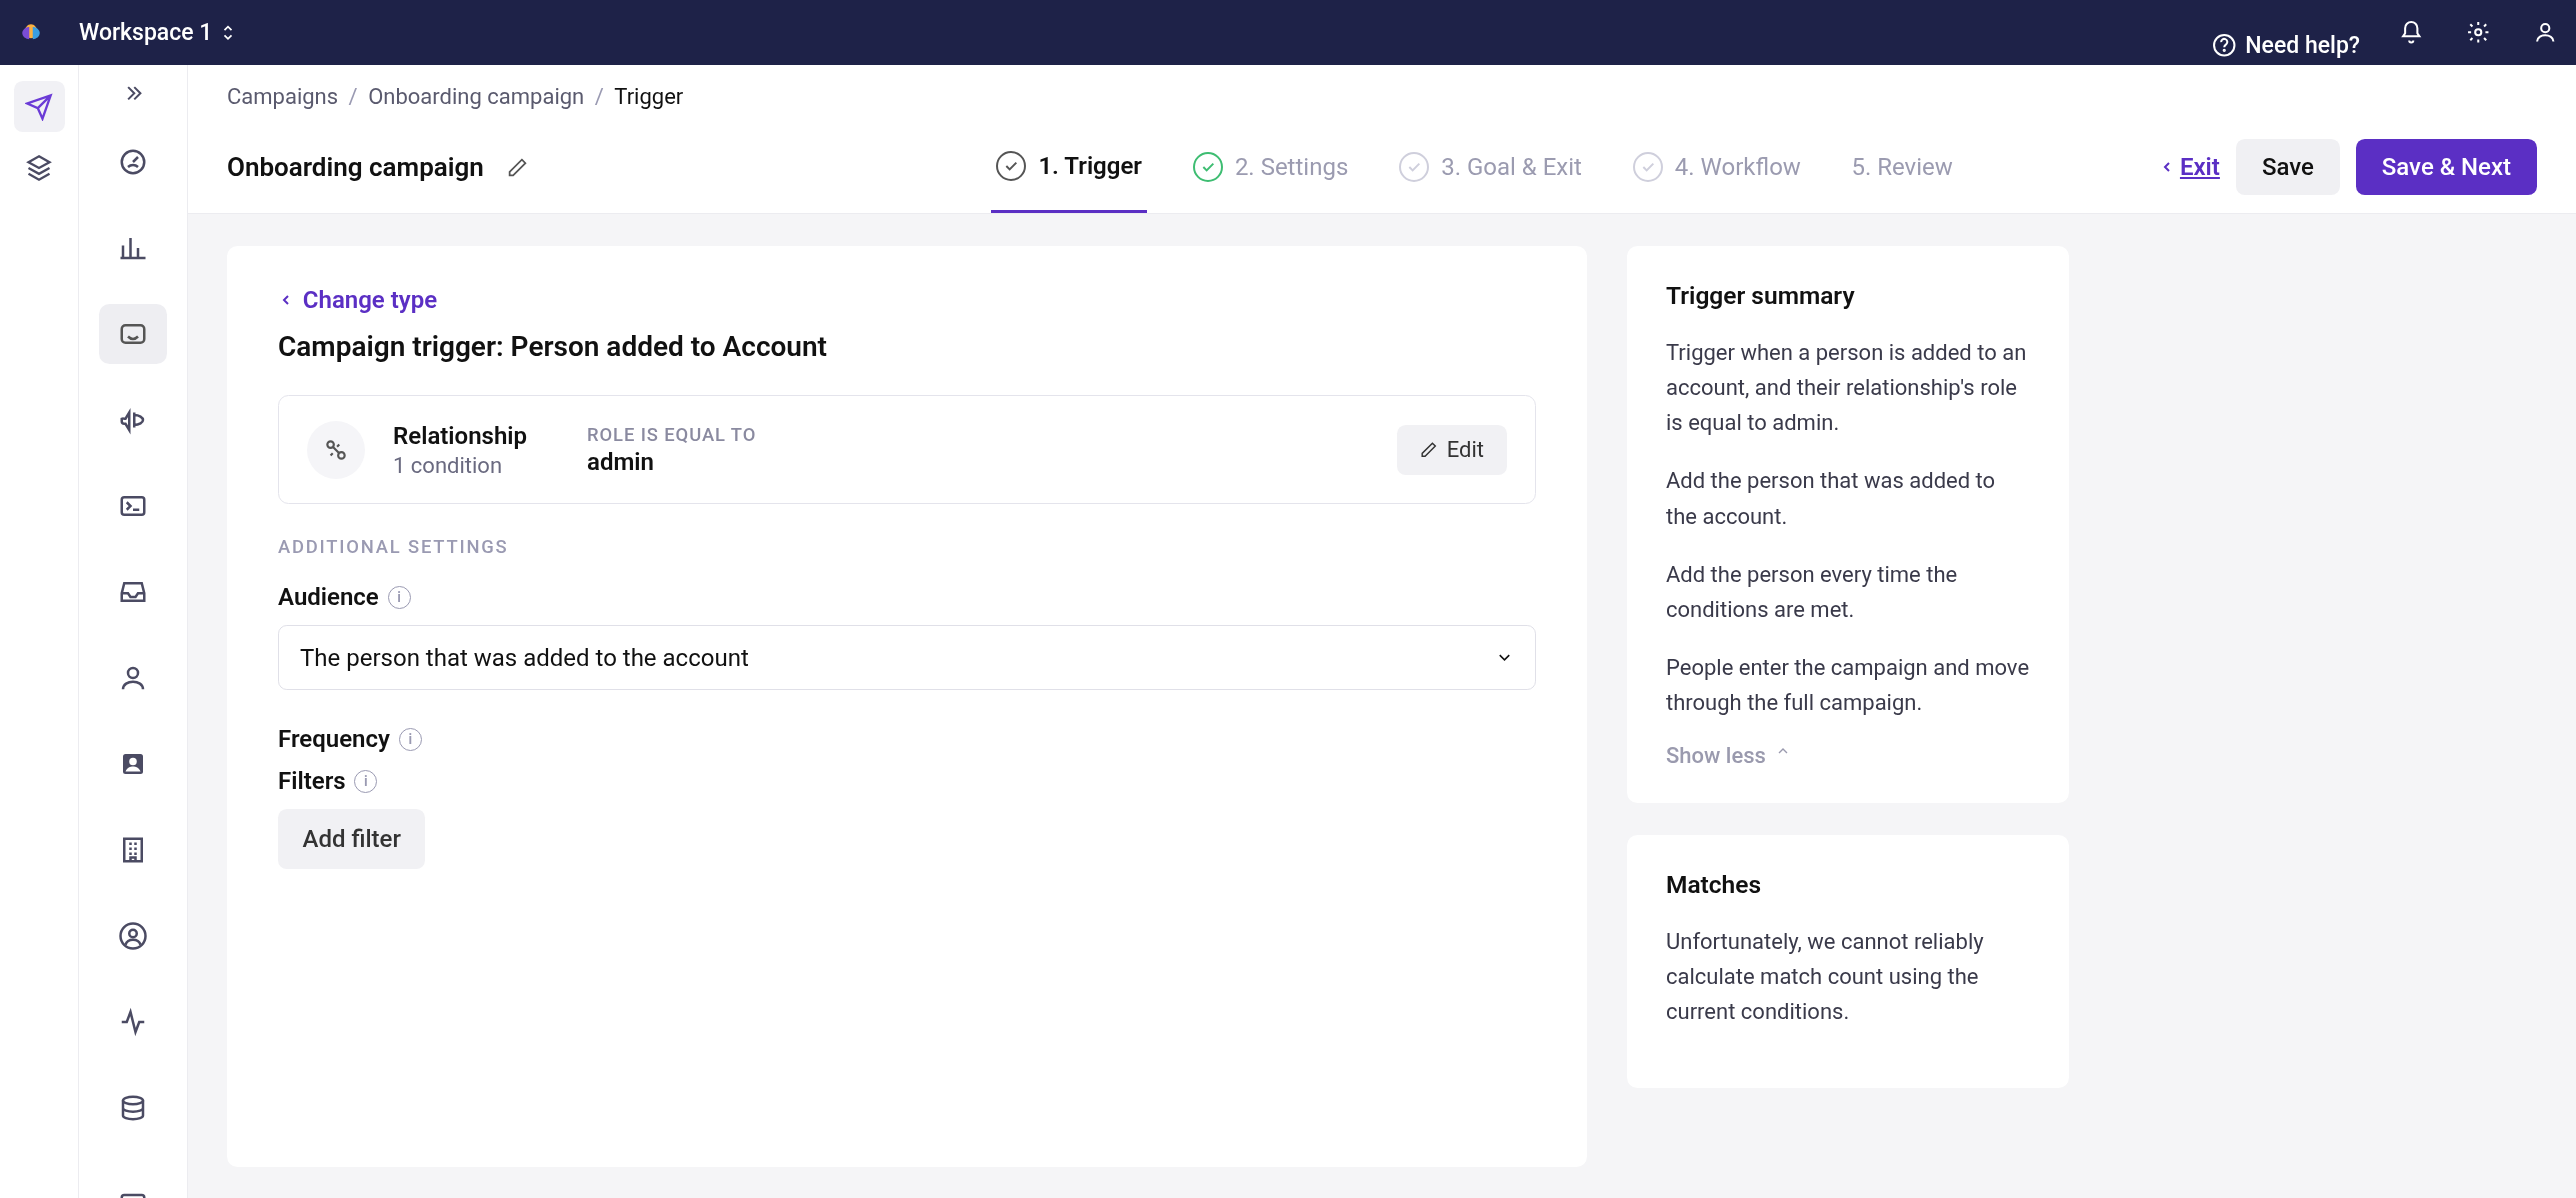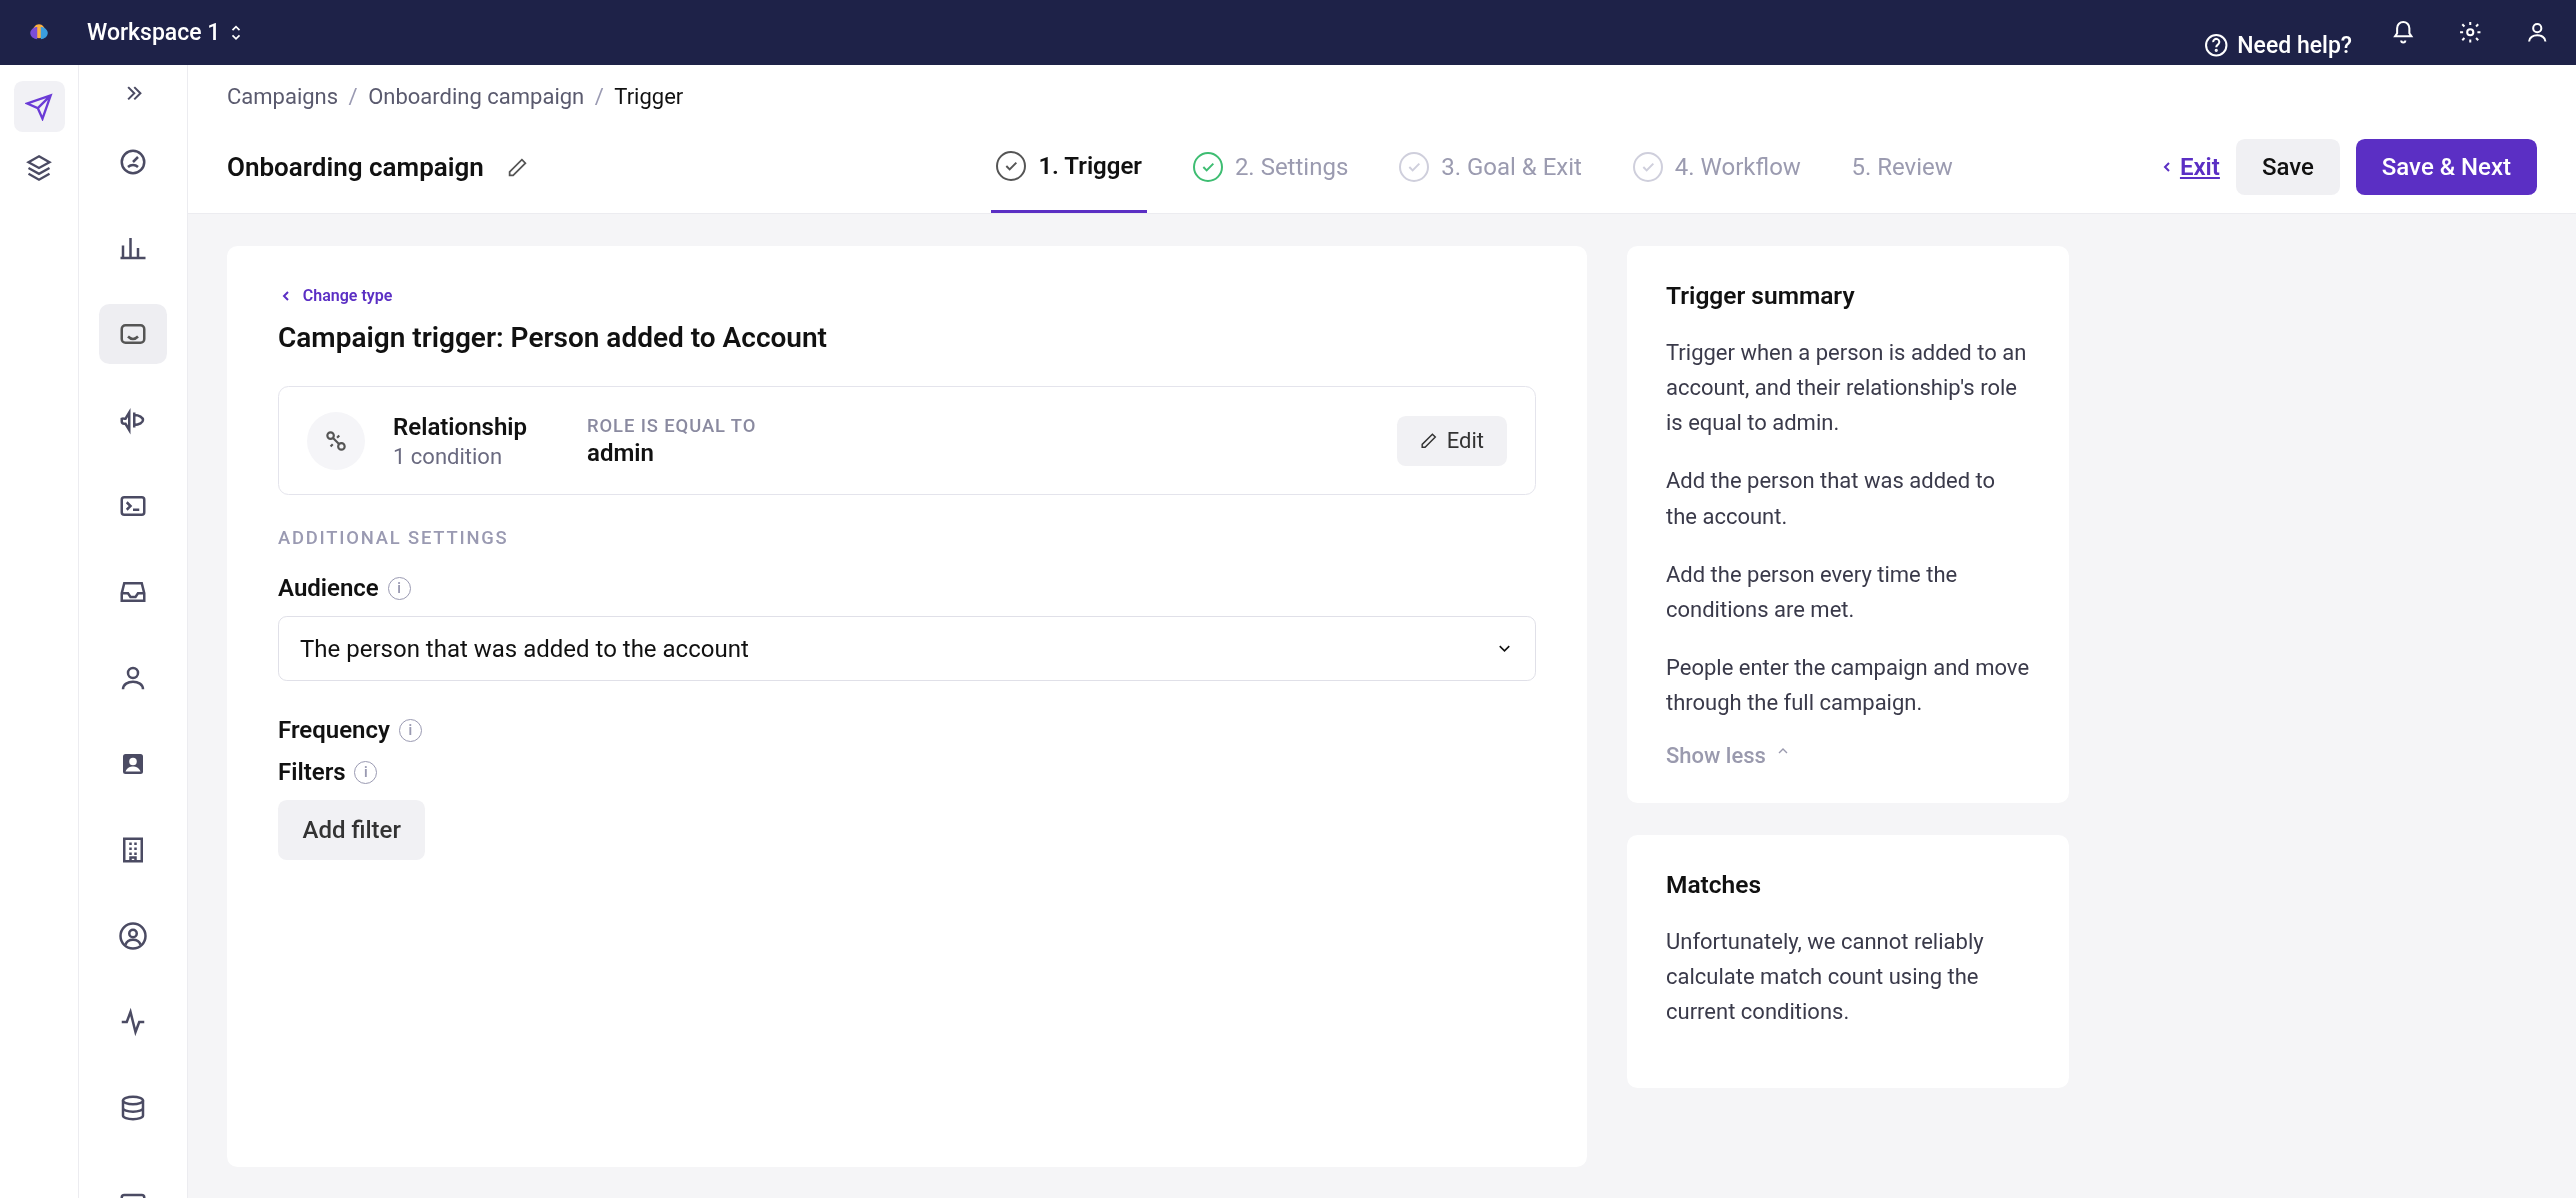--- a/index.html
+++ b/index.html
@@ -13,21 +13,21 @@
   width: 2576px;
   height: 1199px;
   overflow: hidden;
 }
 
 .top-header {
   background: #1e2248;
   height: 65px;
   display: flex;
   align-items: center;
-  padding: 0 23px;
+  padding: 0 15px;
   color: #fff;
 }
 .logo {
   width: 32px;
   height: 32px;
   display: flex;
   align-items: center;
   justify-content: center;
 }
 .workspace-switcher {
@@ -275,21 +275,21 @@
   background: #fff;
   border-radius: 10.5px;
   padding: 40px 51px;
   width: 1360px;
 }
 .change-type {
   display: flex;
   align-items: center;
   gap: 8.8px;
   color: #5b2fc4;
-  font-size: 16px;
+  font-size: 24px;
   font-weight: 600;
   cursor: pointer;
   margin-bottom: 16px;
 }
 .trigger-heading {
   font-size: 28px;
   font-weight: 600;
   color: #111;
   margin-bottom: 32px;
 }

